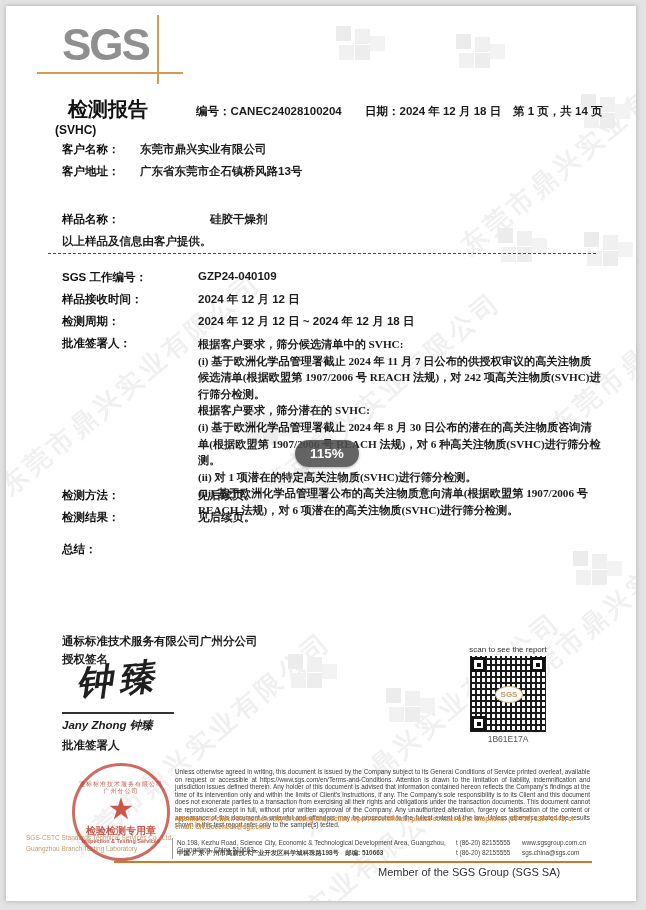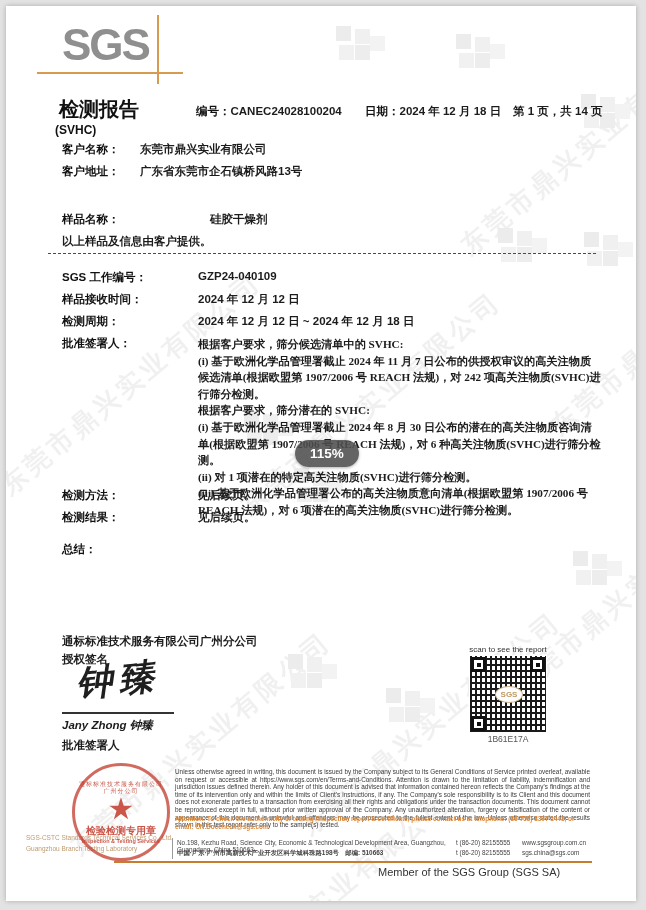--- a/index.html
+++ b/index.html
@@ -15,21 +15,21 @@
   .wm { position:absolute; white-space:nowrap; transform:rotate(-40deg); font-size:26px;
         letter-spacing:4px; color:rgba(110,110,110,.10); font-weight:700; pointer-events:none; }
   .dither { position:absolute; width:15px; height:15px; background:#ececec;
             box-shadow:19px 3px 0 #f0f0f0, 3px 19px 0 #f1f1f1, 19px 19px 0 #ededed, 34px 10px 0 #f3f3f3;
             pointer-events:none; }
 
   
   .logo-text { left:56px; top:14px; font-size:44px; font-weight:800; color:#8f8f8f; letter-spacing:-2px; }
   .logo-hline { left:31px; top:66px; width:146px; height:2px; background:#d79a4f; }
   .logo-vline { left:151px; top:9px; width:2px; height:69px; background:#d79a4f; }
-  .rpt-title { left:53px; top:90px; font-size:20px; font-weight:800; color:#111; }
+  .rpt-title { left:62px; top:90px; font-size:20px; font-weight:800; color:#111; }
   .rpt-sub { left:49px; top:117px; font-size:12px; font-weight:800; color:#111; }
   .meta { top:98px; font-size:11.5px; }
 
   
   .row-lbl { left:56px; font-size:11.5px; }
   .row-val { font-size:11.5px; }
 
   .dashline { left:42px; top:247px; width:548px; border-top:1.5px dashed #4a4a4a; }
 
   .req-block { left:192px; top:330px; width:404px; font-size:11.2px; line-height:16.6px; }

